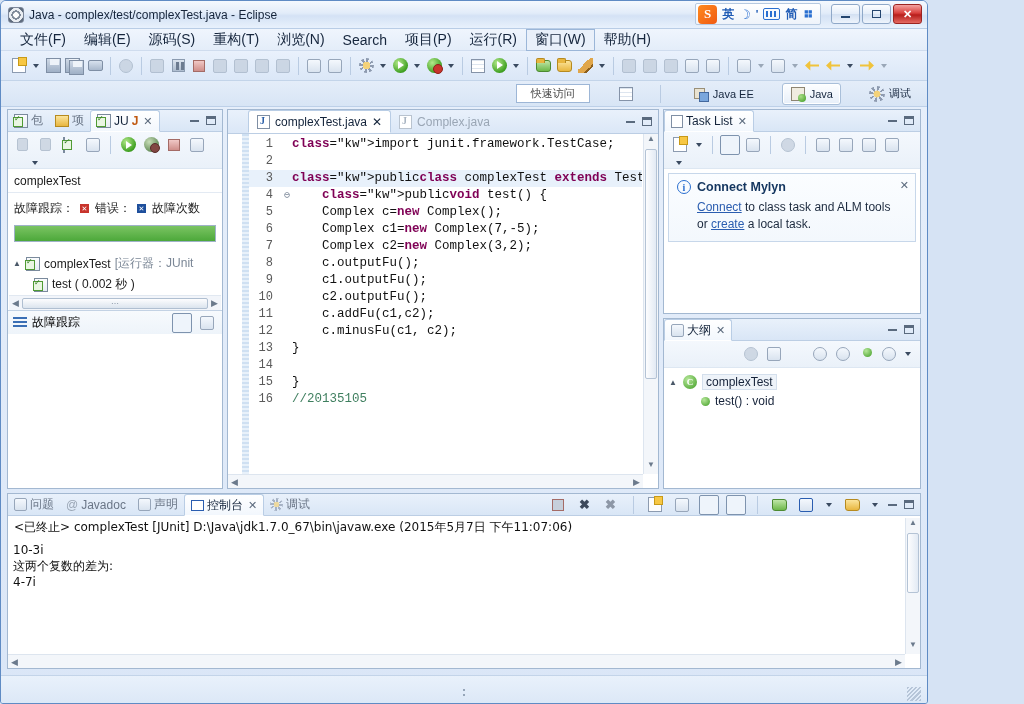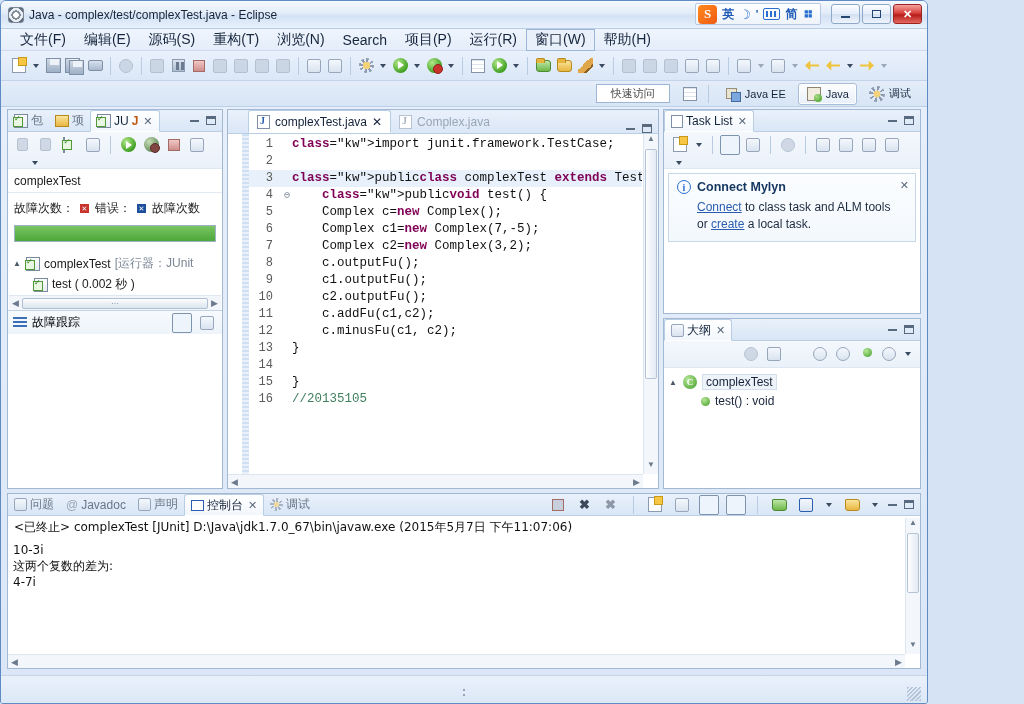--- a/index.html
+++ b/index.html
@@ -121,21 +121,21 @@
   .ic-arrow-y.left{transform:scaleX(-1);}
   .ic-ghost{width:14px;height:14px;position:absolute;left:3px;top:3px;background:#c4cfdd;border:1px solid #a3b2c4;border-radius:2px;opacity:.75;}
   .ic-pause{width:13px;height:13px;position:absolute;left:4px;top:3px;background:linear-gradient(180deg,#dbe3ee,#aebdcf);border:1px solid #8b9bb0;}
   .ic-pause:after{content:"";position:absolute;left:3px;top:2px;width:3px;height:8px;background:#6c7b90;box-shadow:5px 0 0 #6c7b90;}
   .ic-stop{width:12px;height:12px;position:absolute;left:4px;top:4px;background:linear-gradient(180deg,#f0c8c6,#cf8e8a);border:1px solid #a46b66;}
   .ic-gen{width:14px;height:14px;position:absolute;left:3px;top:3px;border:1px solid #97a6ba;background:linear-gradient(180deg,#f4f8fd,#d9e3ef);border-radius:2px;}
 
   
   .perspbar {
     height: 26px; display: flex; align-items: center; justify-content: flex-end;
-    gap: 4px; padding-right: 8px;
+    gap: 20px; padding-right: 8px;
     background: linear-gradient(180deg,#e4edf9,#d8e5f5);
     border-bottom: 1px solid #bdd0e8;
   }
   .qa-box {
     width: 74px; height: 19px; background: #fff; border: 1px solid #9db6d6;
     font-size: 11px; color: #444; display:flex; align-items:center; justify-content:center;
     margin-right: 6px;
   }
   .persp-btn {
     display: flex; align-items: center; gap: 4px; padding: 2px 7px;
@@ -207,21 +207,21 @@
   .ic-test:before{content:"✓";position:absolute;left:-1px;top:-1px;font-size:8px;color:#2f7a1d;z-index:2;}
   .dim-txt { color:#7b8796; }
   .hscroll { height: 15px; margin: auto 1px 0; border-top:1px solid #e1e8f1; display:flex;align-items:center; background:#f2f5fa;}
   .hs-arrow{width:13px;text-align:center;color:#6b7a8c;font-size:9px;}
   .hs-thumb{flex:1;height:11px;background:linear-gradient(180deg,#fdfdfe,#dbe4ee);border:1px solid #b0bfd1;border-radius:2px;text-align:center;color:#8895a6;font-size:8px;line-height:9px;}
   .failure-trace { border-top:1px solid #c3d2e4; height: 24px; display:flex;align-items:center;gap:5px;padding:0 5px;background:linear-gradient(180deg,#f7fafd,#eef4fa);}
   .ft-ico{width:14px;height:12px;background:repeating-linear-gradient(180deg,#3b6fb5 0 2px,transparent 2px 4px);}
 
   
   #editor-panel { left: 220px; top: 0; right: 262px; bottom: 180px; }
-  .etabs { height: 24px; display:flex; align-items:flex-end; background: linear-gradient(180deg,#e9f1fb,#dbe7f7); border-bottom: 1px solid #bccee4; position:relative;padding-left:20px;}
+  .etabs { height: 24px; display:flex; background: linear-gradient(180deg,#e9f1fb,#dbe7f7); border-bottom: 1px solid #bccee4; position:relative;padding-left:20px;}
   .etab { display:flex;align-items:center;gap:5px;padding:3px 8px;font-size:12px;height:23px;}
   .etab.active{background:#fff;border:1px solid #b9cde5;border-bottom-color:#fff;border-radius:3px 3px 0 0;color:#13233a;}
   .etab.inactive{color:#9aa6b5;}
   .jfile-ico{width:13px;height:14px;background:#fff;border:1px solid #7f8fa4;position:relative;flex:0 0 auto;}
   .jfile-ico:after{content:"J";position:absolute;left:2px;top:-1px;font-size:10px;color:#2b5fa8;font-family:"Liberation Serif",serif;font-weight:bold;}
   .jfile-ico.dim{border-color:#b9c3cf;}
   .jfile-ico.dim:after{color:#a8b4c2;}
   .editor-body { position:absolute; left:0; right:0; top:24px; bottom:0; background:#fff; overflow:hidden;}
   .marker-bar { position:absolute; left:14px; top:0; bottom:14px; width:7px;
     background: repeating-linear-gradient(180deg, #cfe0f2 0 2px, #e8f1fa 2px 4px); }
@@ -519,21 +519,21 @@
         <span class="tb">
             <i class="ic-gen"></i>
           </span>
         <span style="width:100%"></span>
         <span class="caret" style="margin-left:18px"></span>
       </div>
 
       <div class="junit-classname">complexTest</div>
 
       <div class="junit-counters">
-        <span>故障次数：</span>
+        <span>故障跟踪：</span>
         <span class="err-sq">✕</span>
         <span>错误：</span>
         <span class="fail-sq">✕</span>
         <span>故障次数</span>
       </div>
 
       <div class="progress-wrap">
         <div class="progress-bar" id="junit-progress-fill" style="width: 100%; background: linear-gradient(rgb(123, 196, 99), rgb(76, 168, 58));"></div>
       </div>
 

